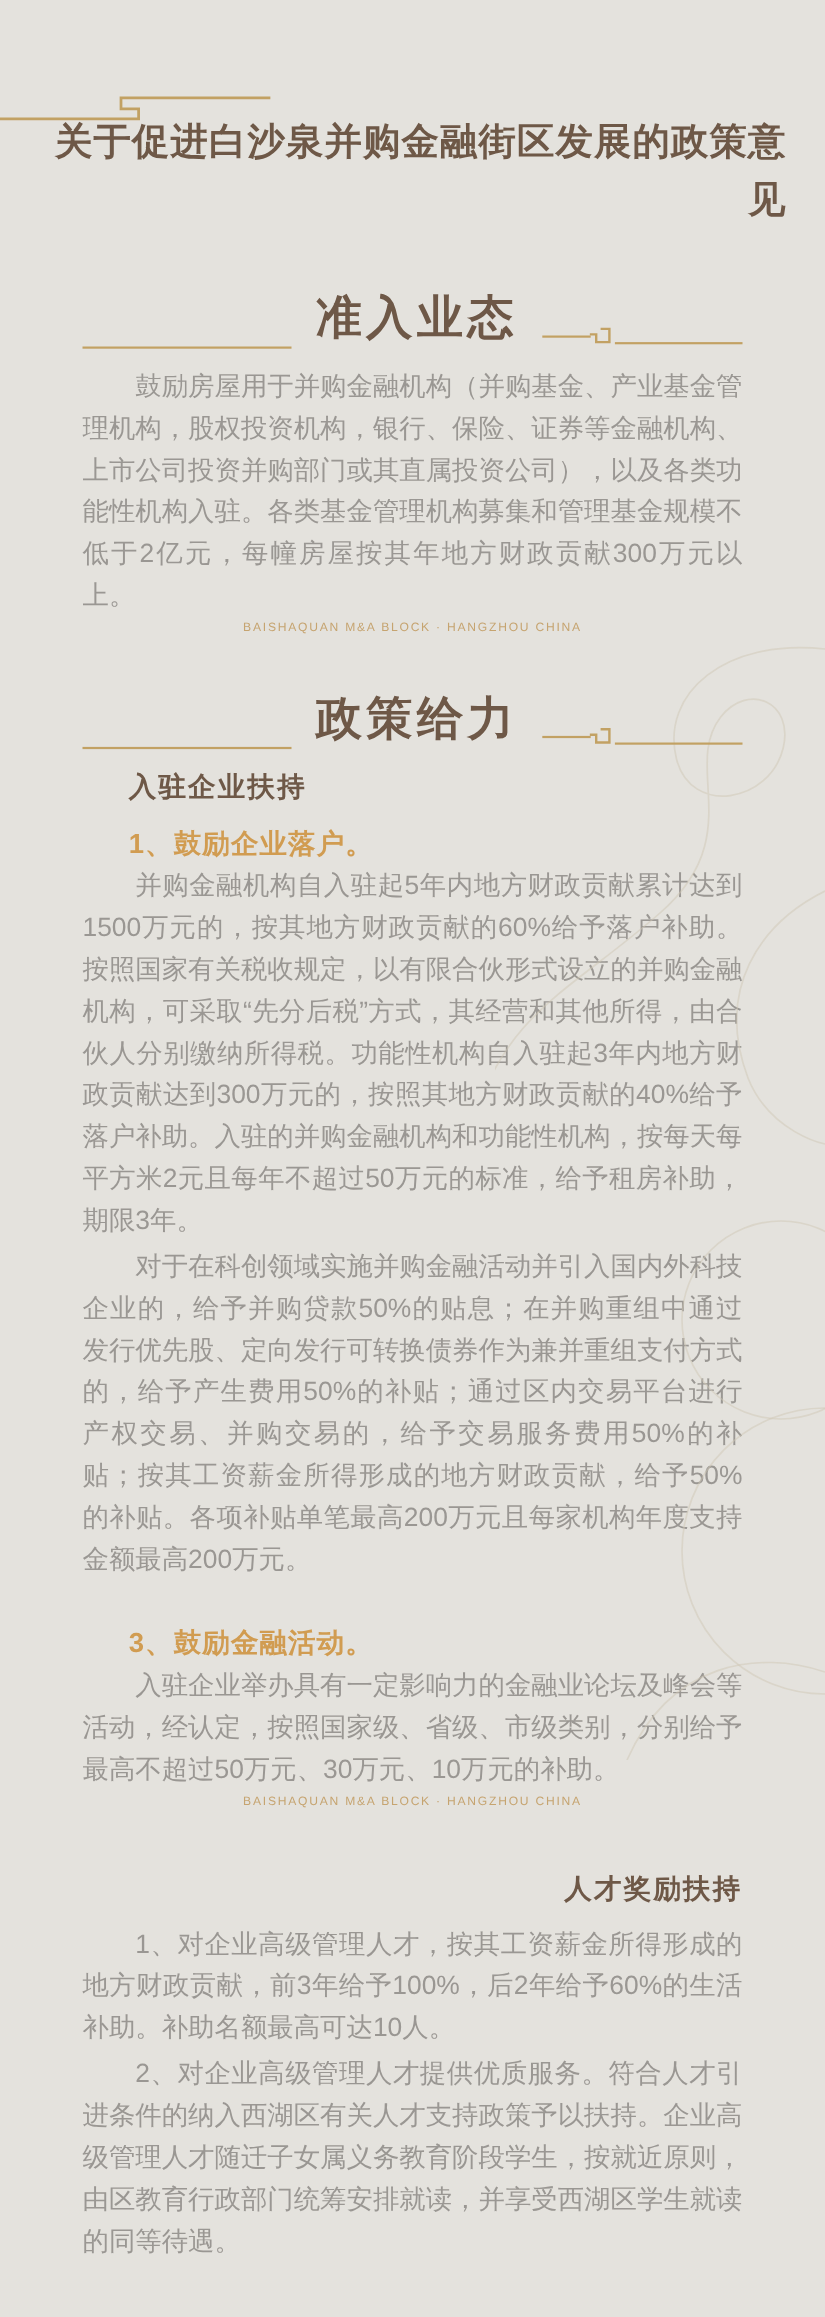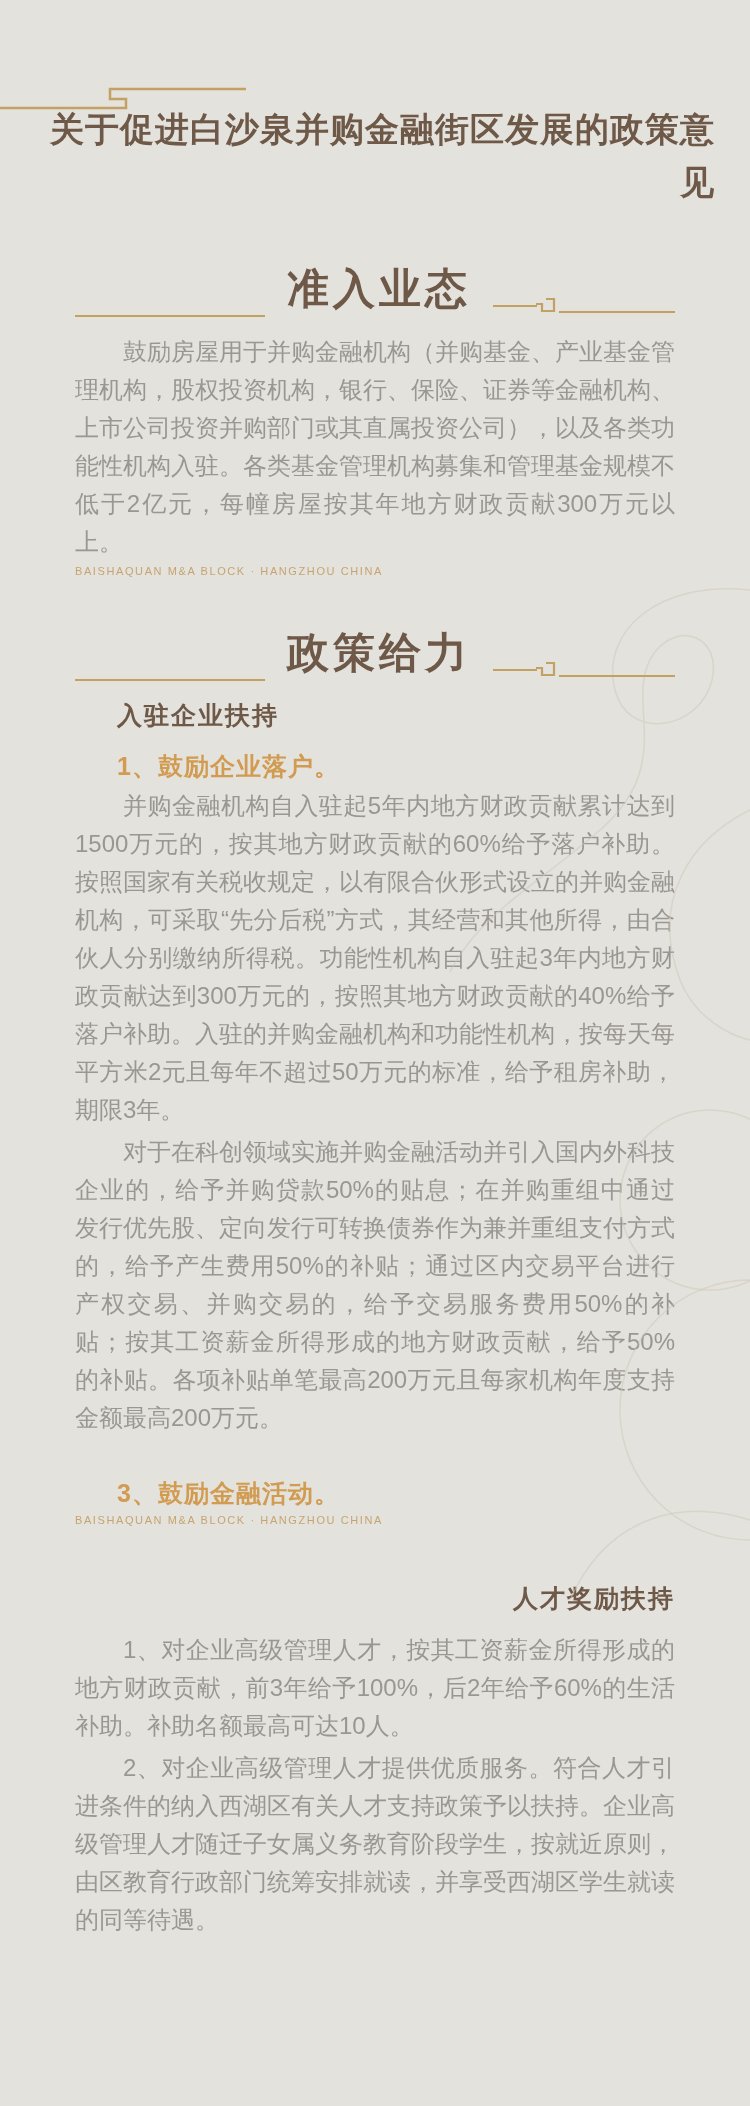--- a/index.html
+++ b/index.html
@@ -65,21 +65,21 @@
   .body-par{
     font-size:24px;
     line-height:38px;
     color:var(--body-gray);
     text-align:justify;
     text-indent:2em;
     margin-top:16px;
   }
   .watermark{
     margin-top:4px;
-    text-align:left;
+    text-align:center;
     font-size:11px;
     letter-spacing:1.6px;
     color:var(--watermark-gold);
     white-space:nowrap;
   }
   .subsec-title{
     margin:18px 0 0 42px;
     font-size:25px;
     font-weight:700;
     color:var(--title-brown);
@@ -151,20 +151,21 @@
   <div class="gold-label enterprise-first-label">1、鼓励企业落户。</div>
   <p class="body-par item-par">并购金融机构自入驻起5年内地方财政贡献累计达到1500万元的，按其地方财政贡献的60%给予落户补助。按照国家有关税收规定，以有限合伙形式设立的并购金融机构，可采取“先分后税”方式，其经营和其他所得，由合伙人分别缴纳所得税。功能性机构自入驻起3年内地方财政贡献达到300万元的，按照其地方财政贡献的40%给予落户补助。入驻的并购金融机构和功能性机构，按每天每平方米2元且每年不超过50万元的标准，给予租房补助，期限3年。</p>
 </div>
 
 <div class="sub-block">
   <p class="body-par item-par">对于在科创领域实施并购金融活动并引入国内外科技企业的，给予并购贷款50%的贴息；在并购重组中通过发行优先股、定向发行可转换债券作为兼并重组支付方式的，给予产生费用50%的补贴；通过区内交易平台进行产权交易、并购交易的，给予交易服务费用50%的补贴；按其工资薪金所得形成的地方财政贡献，给予50%的补贴。各项补贴单笔最高200万元且每家机构年度支持金额最高200万元。</p>
 </div>
 
 <div class="sub-block">
   <div class="gold-label">3、鼓励金融活动。</div>
+  <p class="body-par item-par">入驻企业举办具有一定影响力的金融业论坛及峰会等活动，经认定，按照国家级、省级、市级类别，分别给予最高不超过50万元、30万元、10万元的补助。</p>
 </div>
 
 <div class="watermark">BAISHAQUAN M&amp;A BLOCK · HANGZHOU CHINA</div>
 
 <h3 class="subsec-title talent">人才奖励扶持</h3>
 
 <p class="body-par">1、对企业高级管理人才，按其工资薪金所得形成的地方财政贡献，前3年给予100%，后2年给予60%的生活补助。补助名额最高可达10人。</p>
 <p class="body-par item-par">2、对企业高级管理人才提供优质服务。符合人才引进条件的纳入西湖区有关人才支持政策予以扶持。企业高级管理人才随迁子女属义务教育阶段学生，按就近原则，由区教育行政部门统筹安排就读，并享受西湖区学生就读的同等待遇。</p>
 
 </body></html>

